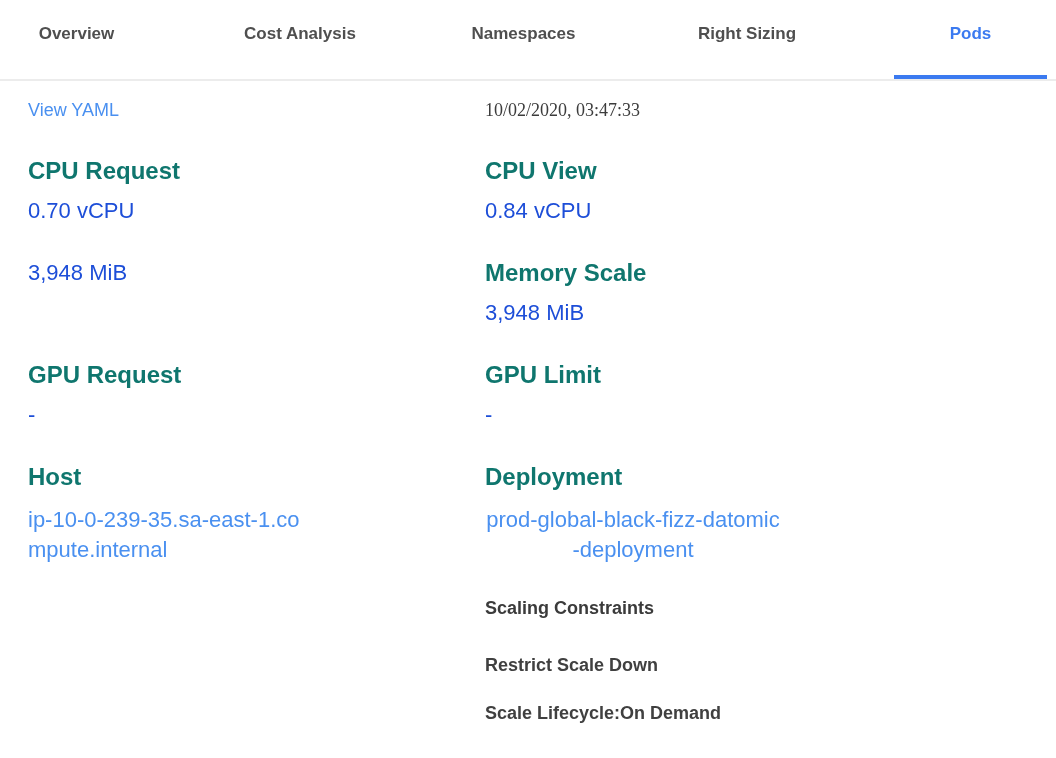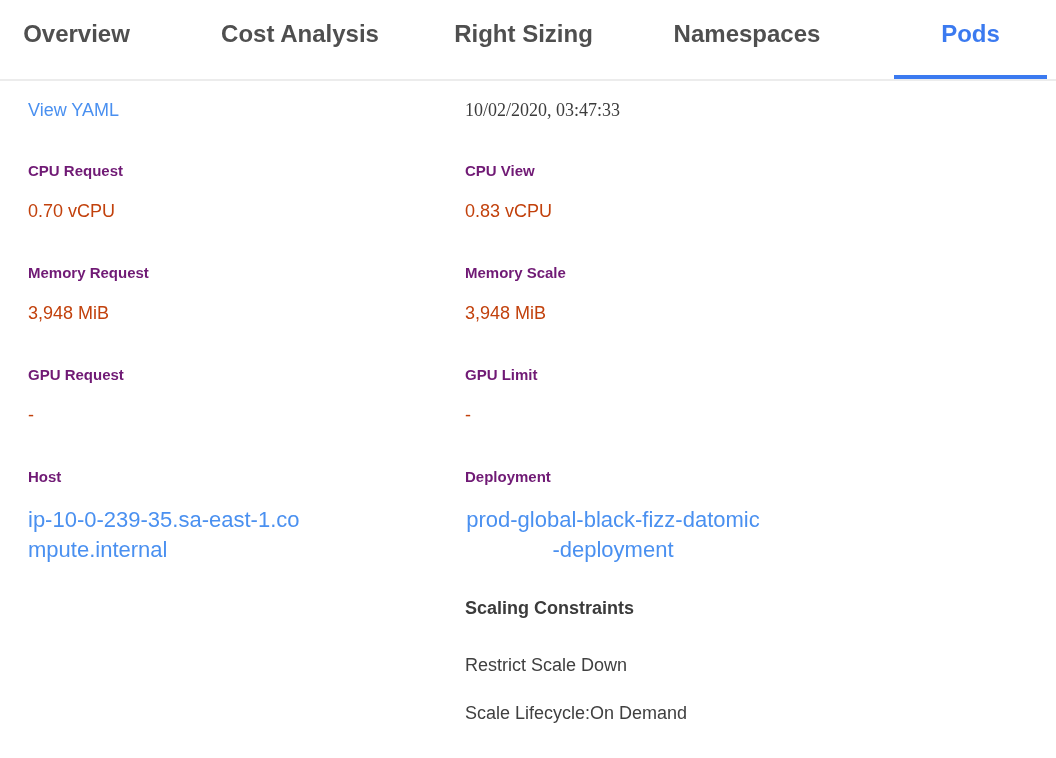--- a/index.html
+++ b/index.html
@@ -24,41 +24,41 @@
     padding-right: 9px;
     box-sizing: content-box;
   }
   .tab {
     width: 153px;
     display: flex;
     align-items: center;
     justify-content: center;
     padding-bottom: 11px;
     box-sizing: border-box;
-    font-size: 24px;
+    font-size: 17px;
     font-weight: 600;
     color: #4f4f4f;
     position: relative;
     cursor: pointer;
     white-space: nowrap;
   }
   .tab.active { color: #3b7af0; }
   .tab.active::after {
     content: "";
     position: absolute;
     left: 0;
     bottom: 0;
     width: 100%;
     height: 4px;
     background: #3b7af0;
   }
 
   
   .content { padding: 17px 28px 0 28px; }
-  .row { display: flex; align-items: flex-start; }
+  .row { display: flex; align-items: flex-start; gap: 20px; }
   .col-l { flex: 0 0 437px; min-width: 0; }
   .col-r { flex: 1 1 auto; min-width: 0; }
 
   .r1 { margin-bottom: 37px; }
 
   .link {
     color: #4a90f0;
     font-size: 18px;
     line-height: 24px;
     cursor: pointer;
@@ -67,30 +67,30 @@
   .timestamp {
     font-size: 18px;
     line-height: 24px;
     color: #3c3c3c;
     font-family: Liberation Serif, serif;
   }
 
   .group { margin-bottom: 38px; }
   .group.last { margin-bottom: 1px; }
   .label {
-    font-size: 15px;
+    font-size: 24px;
     font-weight: 600;
     line-height: 24px;
-    color: #701a75;
+    color: #0f766e;
     margin-bottom: 16px;
   }
   .value {
-    font-size: 18px;
-    line-height: 24px;
-    color: #c2410c;
+    font-size: 22px;
+    line-height: 24px;
+    color: #1d4ed8;
   }
   .value-link {
     display: inline-block;
     color: #4a90f0;
     font-size: 22px;
     line-height: 30px;
     word-break: break-all;
     cursor: pointer;
   }
   .host-link { max-width: 272px; }
@@ -102,30 +102,31 @@
     font-weight: 700;
     line-height: 24px;
     color: #3b3b3b;
     margin-bottom: 33px;
   }
   .sc-item {
     font-size: 18px;
     line-height: 24px;
     color: #404040;
     margin-bottom: 24px;
+    font-weight: bold;
   }
 </style>
 </head>
 <body>
 
 <div class="tabbar">
   <div class="tab">Overview</div>
   <div class="tab">Cost Analysis</div>
+  <div class="tab">Namespaces</div>
   <div class="tab">Right Sizing</div>
-  <div class="tab">Namespaces</div>
   <div class="tab active">Pods</div>
 </div>
 
 <div class="content">
 
   <div class="row r1">
     <div class="col-l">
       <span class="link">View YAML</span>
     </div>
     <div class="col-r">
@@ -136,29 +137,28 @@
   <div class="row">
     <div class="col-l">
       <div class="group">
         <div class="label">CPU Request</div>
         <div class="value">0.70 vCPU</div>
       </div>
     </div>
     <div class="col-r">
       <div class="group">
         <div class="label">CPU View</div>
-        <div class="value">0.83 vCPU</div>
-      </div>
-    </div>
-  </div>
-
-  <div class="row">
-    <div class="col-l">
-      <div class="group">
-        <div class="label">Memory Request</div>
+        <div class="value">0.84 vCPU</div>
+      </div>
+    </div>
+  </div>
+
+  <div class="row">
+    <div class="col-l">
+      <div class="group">
         <div class="value">3,948 MiB</div>
       </div>
     </div>
     <div class="col-r">
       <div class="group">
         <div class="label">Memory Scale</div>
         <div class="value">3,948 MiB</div>
       </div>
     </div>
   </div>

